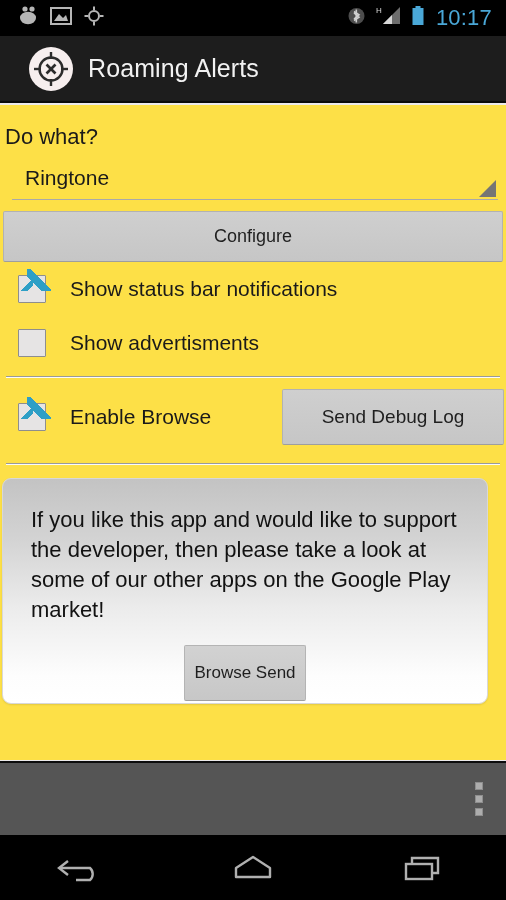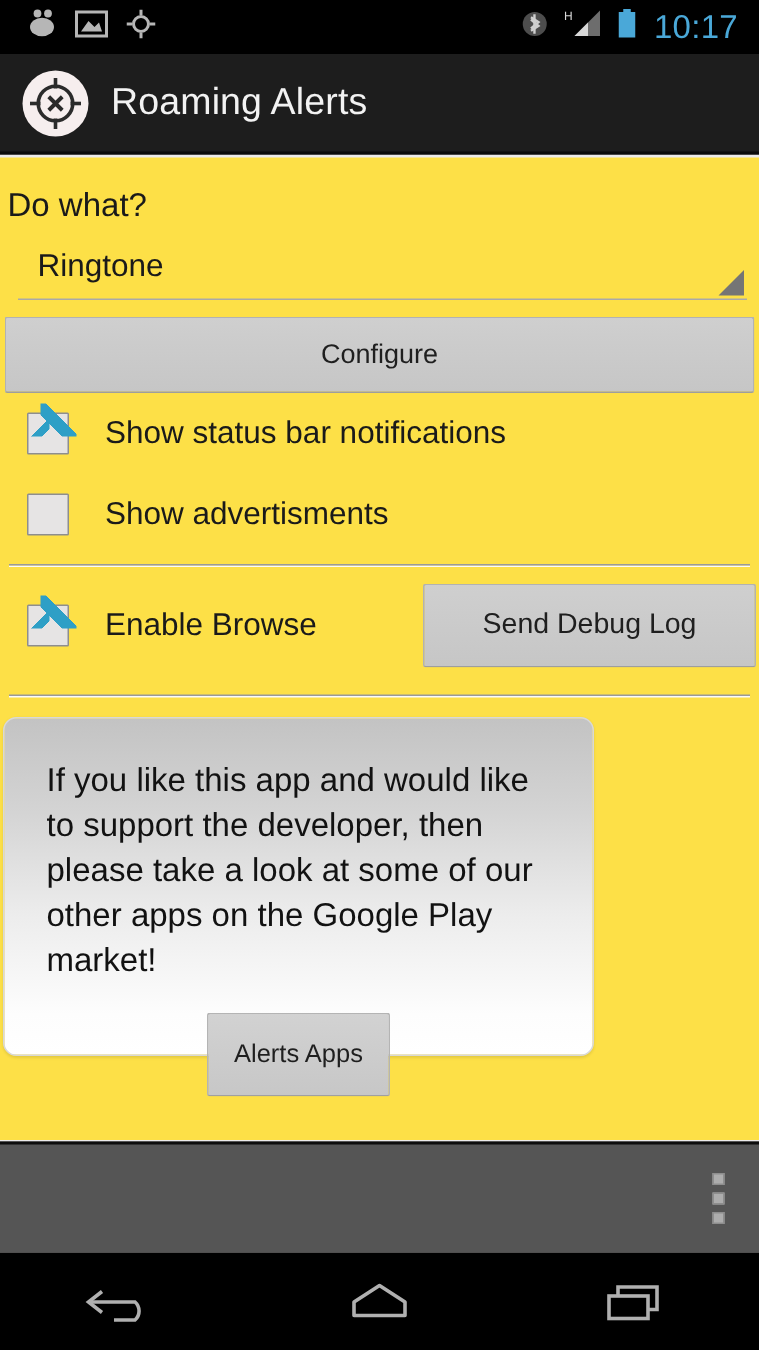--- a/index.html
+++ b/index.html
@@ -32,21 +32,21 @@
     padding-left: 2px;
   }
 
   
   .action-bar {
     position: absolute; top: 36px; left: 0;
     width: 506px; height: 67px;
     background: #1d1d1d;
     border-bottom: 2px solid #0b0b0b;
     display: flex; align-items: center;
-    padding-left: 14px;
+    padding-left: 28px;
   }
   .app-icon-wrap { width: 46px; height: 46px; flex: 0 0 46px; }
   .app-title {
     color: #f2f2f2; font-size: 25px; font-weight: normal;
     margin-left: 14px; letter-spacing: 0.1px;
   }
 
   
   .content {
     position: absolute; top: 105px; left: 0;
@@ -136,21 +136,21 @@
     border-bottom-color: #9e9e9e;
     border-radius: 2px;
     font-size: 19px; color: #1f1f1f;
     font-family: "Liberation Sans", sans-serif;
     display: flex; align-items: center; justify-content: center;
   }
 
   
   .promo-card {
     margin: 14px 0 0 0;
-    width: 394px; height: 226px;
+    width: 486px; height: 226px;
     background: linear-gradient(180deg, #c3c3c3 0%, #d4d4d4 28%, #ececec 58%, #fdfdfd 88%, #ffffff 100%);
     border: 1px solid #d8d8d8;
     border-radius: 9px;
     padding: 26px 28px 0 28px;
     box-shadow: 0 1px 2px rgba(0,0,0,0.10);
   }
   .promo-text {
     font-size: 22px; line-height: 30px; color: #121212;
   }
   .promo-btn-wrap { display: flex; justify-content: center; margin-top: 20px; }
@@ -297,21 +297,21 @@
       <span class="cb checked"></span>
       <span class="check-label">Enable Browse</span>
       <div class="logger-btn">Send Debug Log</div>
     </div>
 
     <div class="divider"></div>
 
     <div class="promo-card">
       <div class="promo-text">If you like this app and would like to support the developer, then please take a look at some of our other apps on the Google Play market!</div>
       <div class="promo-btn-wrap">
-        <div class="promo-btn">Alerts Apps</div>
+        <div class="promo-btn">Browse Send</div>
       </div>
     </div>
 
   </div>
 
   <div class="system-bar">
     <div class="overflow-btn">
       <span class="ov-dot"></span>
       <span class="ov-dot"></span>
       <span class="ov-dot"></span>

